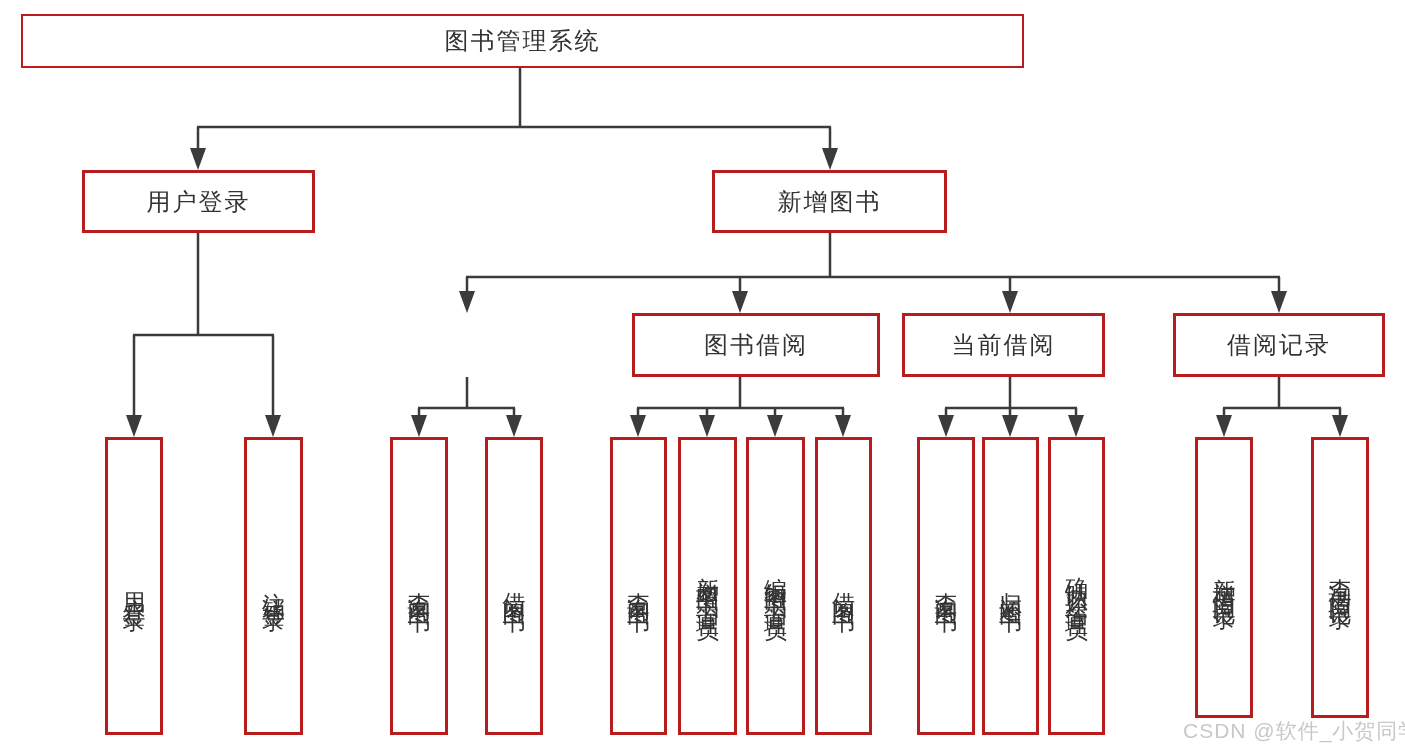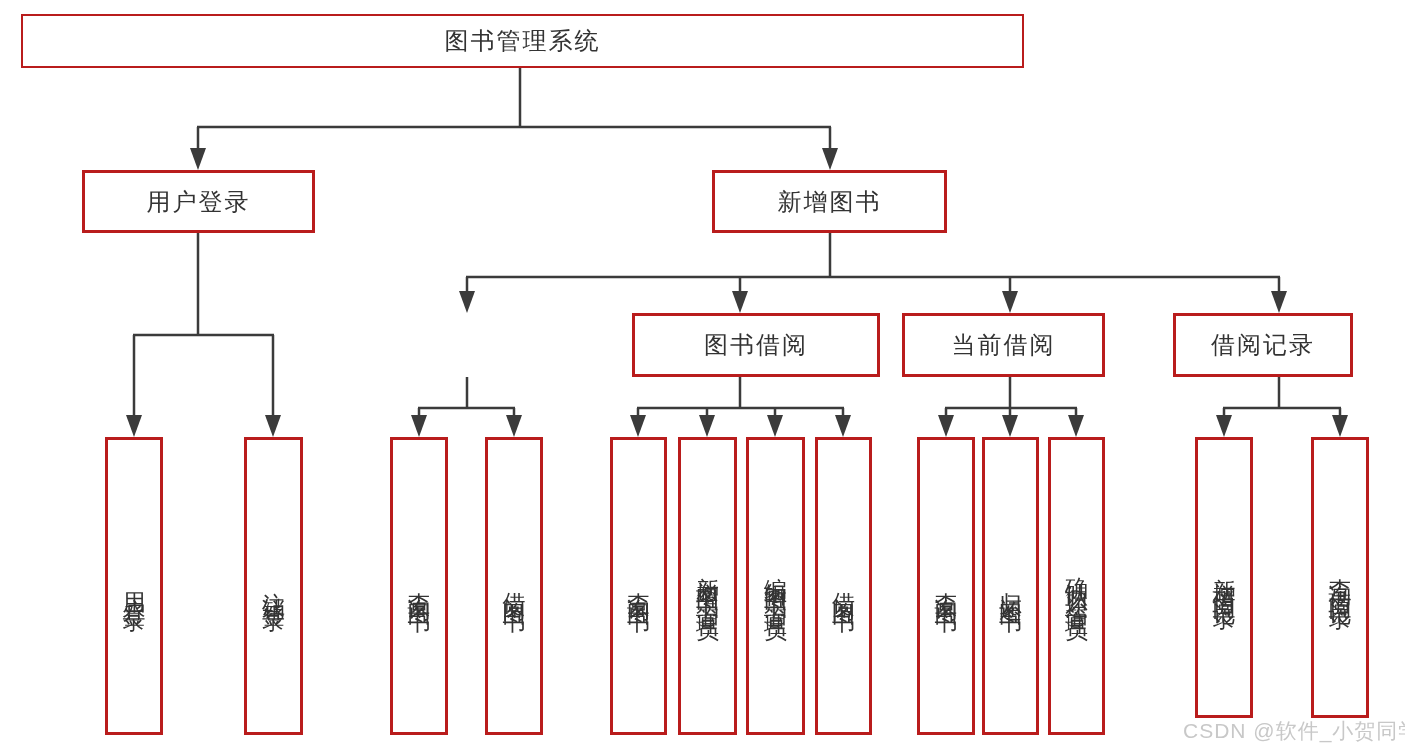--- a/index.html
+++ b/index.html
@@ -128,21 +128,21 @@
   <div class="node" style="left:712px;top:170px;width:235px;height:63px">
     <span class="hlabel">新增图书</span>
   </div>
 
   <div class="node" style="left:632px;top:313px;width:248px;height:64px">
     <span class="hlabel">图书借阅</span>
   </div>
   <div class="node" style="left:902px;top:313px;width:203px;height:64px">
     <span class="hlabel">当前借阅</span>
   </div>
-  <div class="node" style="left:1173px;top:313px;width:180px;height:64px">
+  <div class="node" style="left:1173px;top:313px;width:212px;height:64px">
     <span class="hlabel">借阅记录</span>
   </div>
 
   <div class="node" style="left:105px;top:437px;width:58px;height:298px">
     <span class="vtext">用户登录</span>
   </div>
   <div class="node" style="left:244px;top:437px;width:59px;height:298px">
     <span class="vtext">注销登录</span>
   </div>
 

